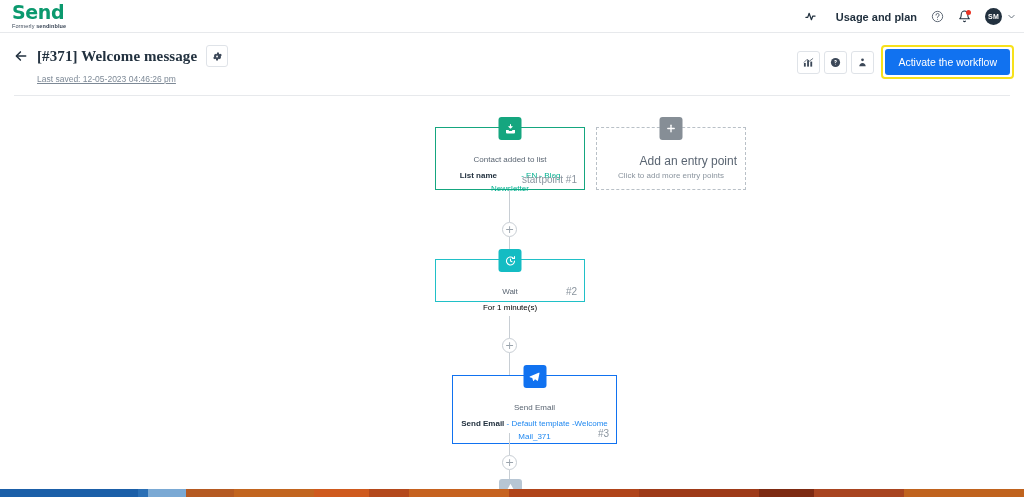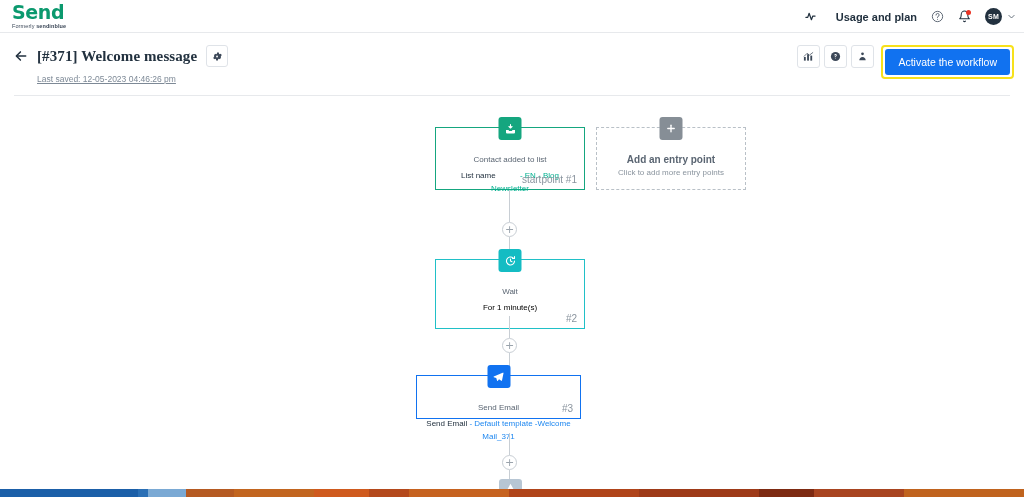--- a/index.html
+++ b/index.html
@@ -76,21 +76,21 @@
     background: #fff; display: flex; align-items: center; justify-content: center;
     cursor: pointer;
   }
   .last-saved {
     margin-top: 7px; margin-left: 23px;
     font-size: 8.5px; color: #7d8996; text-decoration: underline;
   }
 
   .head-right {
     position: absolute; right: 10px; top: 12px;
-    display: flex; align-items: flex-start; gap: 4px;
+    display: flex; align-items: center; gap: 4px;
   }
   .icon-btn {
     width: 23px; height: 23px;
     border: 1px solid #dfe3e8; border-radius: 3px;
     background: #fff; display: flex; align-items: center; justify-content: center;
     cursor: pointer;
   }
   .activate-wrap {
     border: 2px solid #f7e11a; border-radius: 4px;
     padding: 2px; margin-left: 3px;
@@ -126,41 +126,41 @@
     width: 23px; height: 23px; border-radius: 3px;
     display: flex; align-items: center; justify-content: center;
   }
   .node-body {
     padding: 26px 8px 4px; text-align: center;
     height: 100%;
     display: flex; flex-direction: column;
   }
   .node-title { font-size: 8px; color: #5a6572; line-height: 12px; }
   .node-desc  { font-size: 8px; line-height: 13px; margin-top: 3px; }
-  .node-desc b { color: #22313f; font-weight: 400; }
+  .node-desc b { color: #22313f; font-weight: 700; }
   .node-ref {
     font-size: 10px; color: #8a949e;
     position: absolute; right: 7px; bottom: 4px;
   }
 
   
   .node--green  { border-color: #15a67f; }
   .chip--green  { background: #15a67f; }
   .lnk--green   { color: #00b08f; margin-left: 22px; }
 
   .node--teal   { border-color: #20c0c7; }
   .chip--teal   { background: #14bcc3; }
 
   .node--blue   { border-color: #1172f0; }
   .chip--blue   { background: #1172f0; }
   .lnk--blue    { color: #1e87f0; }
 
   .node--ghost  { border: 1px dashed #b9c0c7; }
   .chip--gray   { background: #868e96; }
-  .ghost-title  { font-size: 10px; font-weight: 700; color: #5a6572; }
+  .ghost-title  { font-size: 12px; font-weight: 400; color: #5a6572; text-align: right; }
   .ghost-sub    { font-size: 8px; color: #8a949e; margin-top: 3px; }
 
   
   .conn-line {
     position: absolute; width: 1px; background: #c8ced4;
   }
   .plus-node {
     position: absolute;
     width: 15px; height: 15px; border-radius: 50%;
     border: 1px solid #c8ced4; background: #fff;
@@ -322,42 +322,42 @@
       <div class="ghost-sub">Click to add more entry points</div>
     </div>
   </div>
 
   <div class="conn-line" style="left:509px; top:94px; height:32px;"></div>
   <div class="plus-node" style="left:502px; top:126px;">
       <span>+</span>
     </div>
   <div class="conn-line" style="left:509px; top:141px; height:22px;"></div>
 
-  <div class="node node--teal" style="left:435px; top:163px; width:150px; height:70px;">
+  <div class="node node--teal" style="left:435px; top:163px; width:150px; height:43px;">
     <span class="node-chip chip--teal">
       <svg width="12" height="12" viewBox="0 0 24 24" fill="none" stroke="#fff" stroke-width="2.2" stroke-linecap="round" stroke-linejoin="round">
           <path d="M20 12a8 8 0 1 1-2.4-5.7"></path>
           <polyline points="20,3 20,7 16,7"></polyline>
           <polyline points="12,8 12,12 15,13.5"></polyline>
         </svg>
     </span>
     <div class="node-body">
       <div class="node-title">Wait</div>
       <div class="node-desc"><span>For 1 minute(s)</span></div>
     </div>
     <div class="node-ref">#2</div>
   </div>
 
   <div class="conn-line" style="left:509px; top:220px; height:22px;"></div>
   <div class="plus-node" style="left:502px; top:242px;">
       <span>+</span>
     </div>
   <div class="conn-line" style="left:509px; top:257px; height:22px;"></div>
 
-  <div class="node node--blue" style="left:416px; top:279px; width:165px; height:44px;">
+  <div class="node node--blue" style="left:452px; top:279px; width:165px; height:69px;">
     <span class="node-chip chip--blue">
       <svg width="12" height="12" viewBox="0 0 24 24" fill="#fff">
           <path d="M21.5 3.2 2.6 11.1c-.7.3-.7 1.2 0 1.4l4.9 1.6 1.7 5.2c.2.7 1.1.8 1.5.2l2.3-3.2 4.6 3.4c.5.4 1.3.1 1.4-.6l3-14.7c.1-.8-.7-1.4-1.5-1.2z"></path>
         </svg>
     </span>
     <div class="node-body">
       <div class="node-title">Send Email</div>
       <div class="node-desc"><b>Send Email</b><span class="lnk--blue"> - Default template -Welcome Mail_371</span></div>
     </div>
     <div class="node-ref">#3</div>

